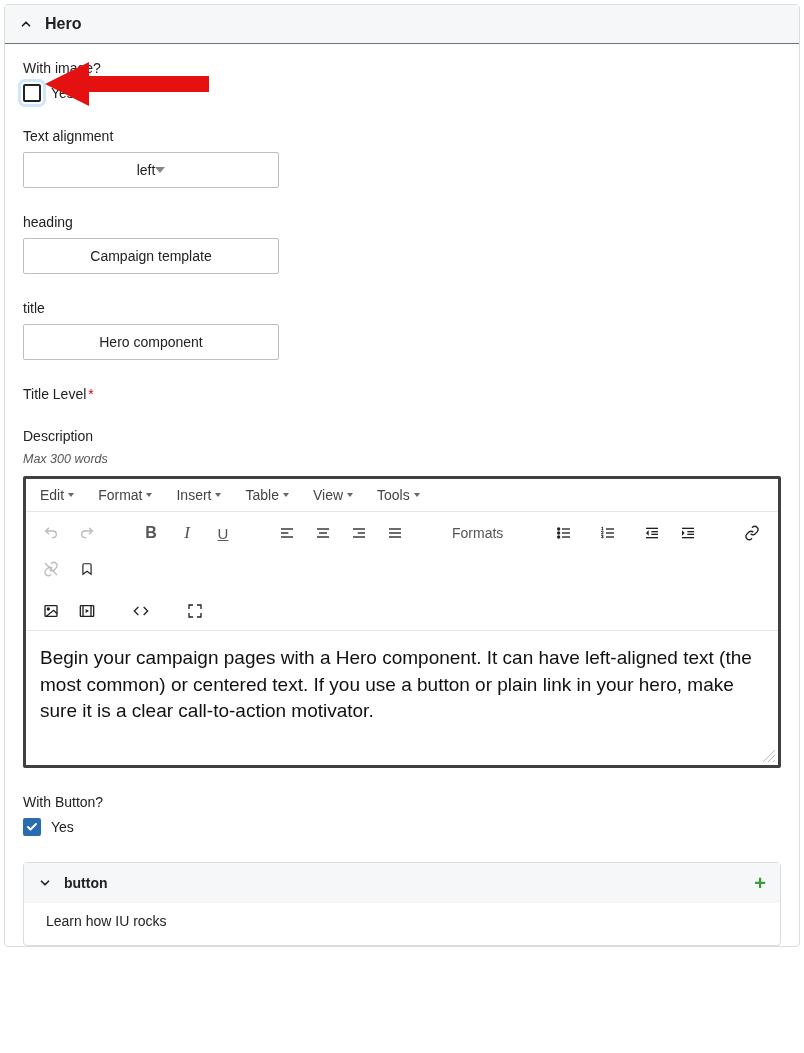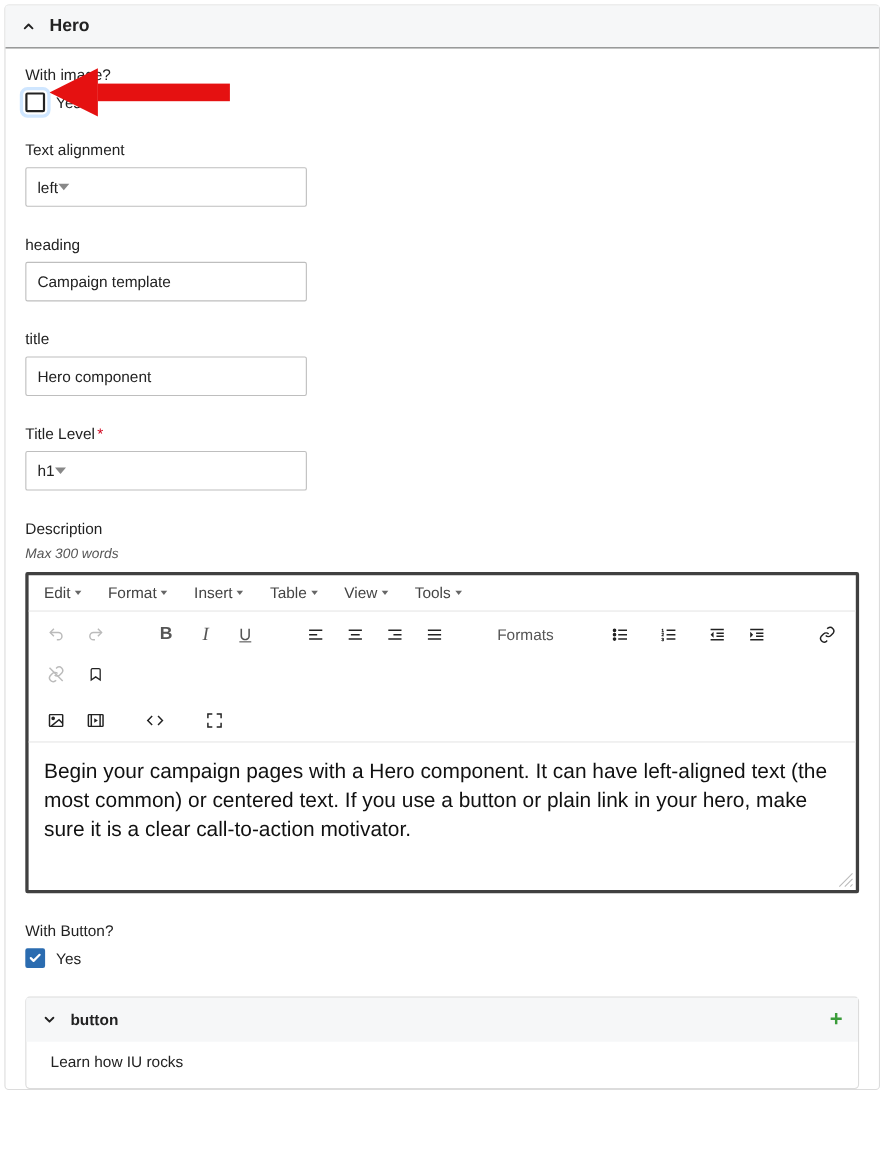--- a/index.html
+++ b/index.html
@@ -59,21 +59,21 @@
   .checkbox svg { display: none; }
 
   .text-input, .select {
     width: 256px;
     height: 36px;
     border: 1px solid #bebebe;
     border-radius: 2px;
     padding: 0 10px;
     font-size: 14px;
     background: #fff;
-    display: flex; align-items: center; justify-content: flex-start;
+    display: flex; align-items: center; justify-content: center;
   }
   .select { cursor: pointer; }
   .caret {
     width: 0; height: 0;
     border-left: 5px solid transparent;
     border-right: 5px solid transparent;
     border-top: 6px solid #888;
   }
 
   .editor {
@@ -204,24 +204,20 @@
       <div class="field-label">title</div>
       <div class="text-input">
         <span>Hero component</span>
       </div>
     </div>
 
     <div class="field">
       <div class="field-label">
         <span>Title Level</span><span class="req">*</span>
       </div>
-      <div class="select">
-        <span>h1</span>
-        <span class="caret"></span>
-      </div>
     </div>
 
     <div class="field">
       <div class="field-label">Description</div>
       <div class="field-hint">Max 300 words</div>
 
       <div class="editor">
         <div class="menubar">
           <span class="menuitem">
               <span>Edit</span>

